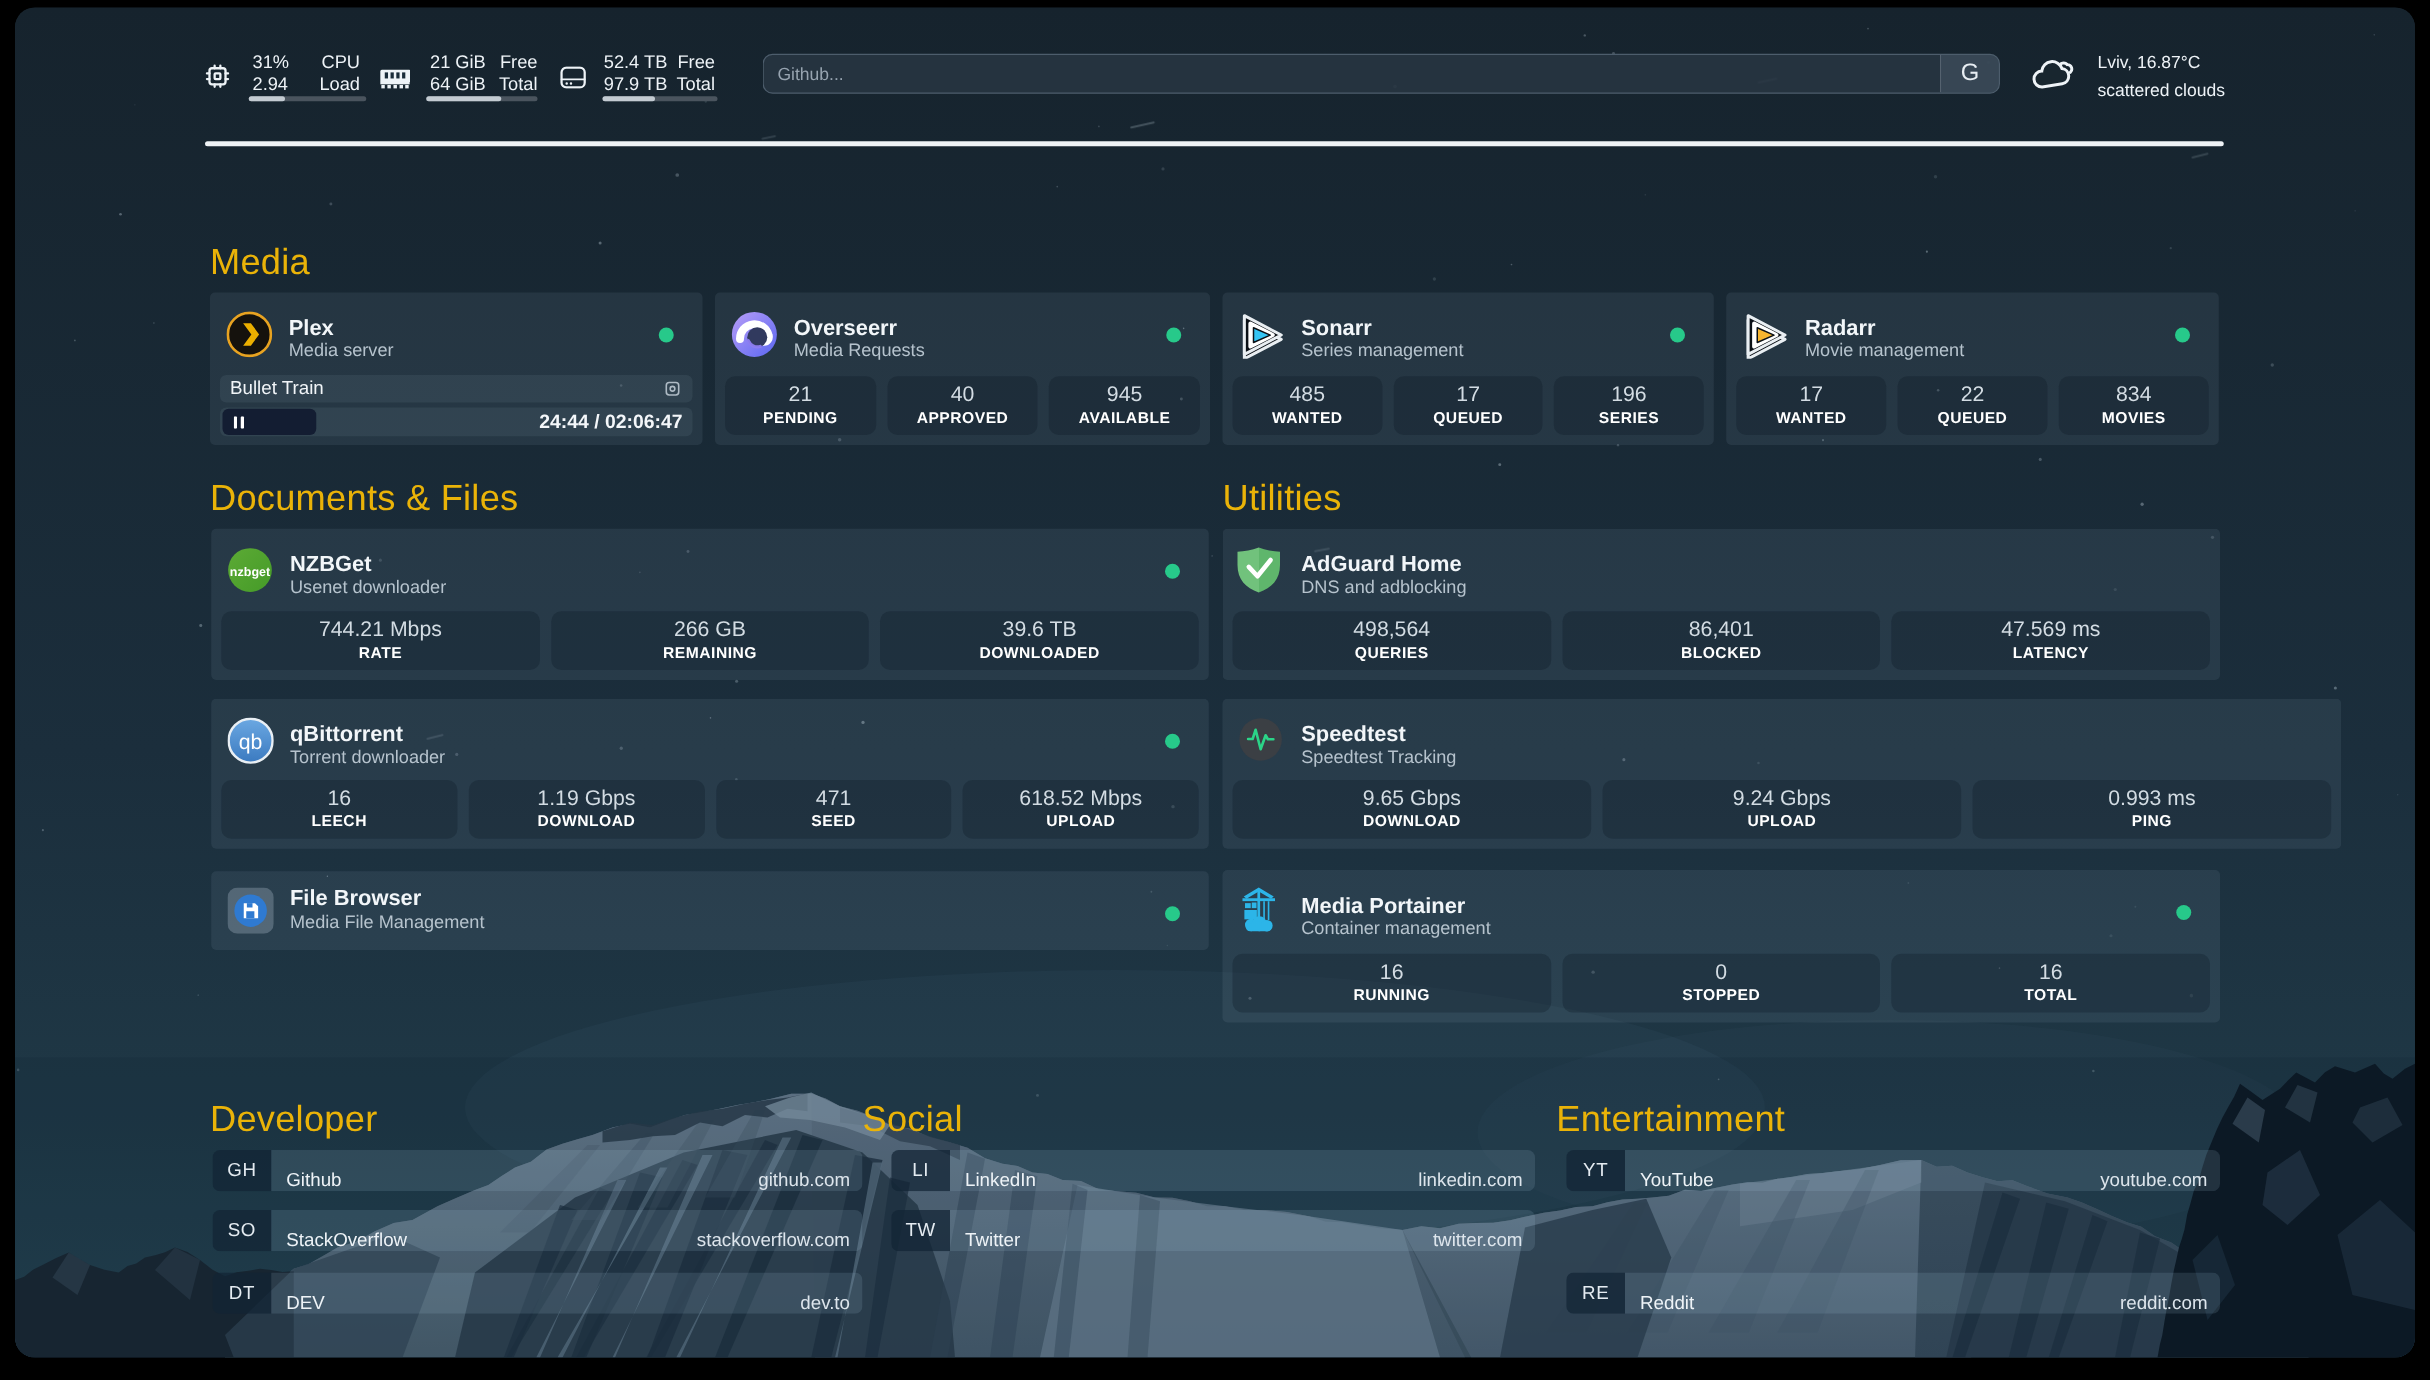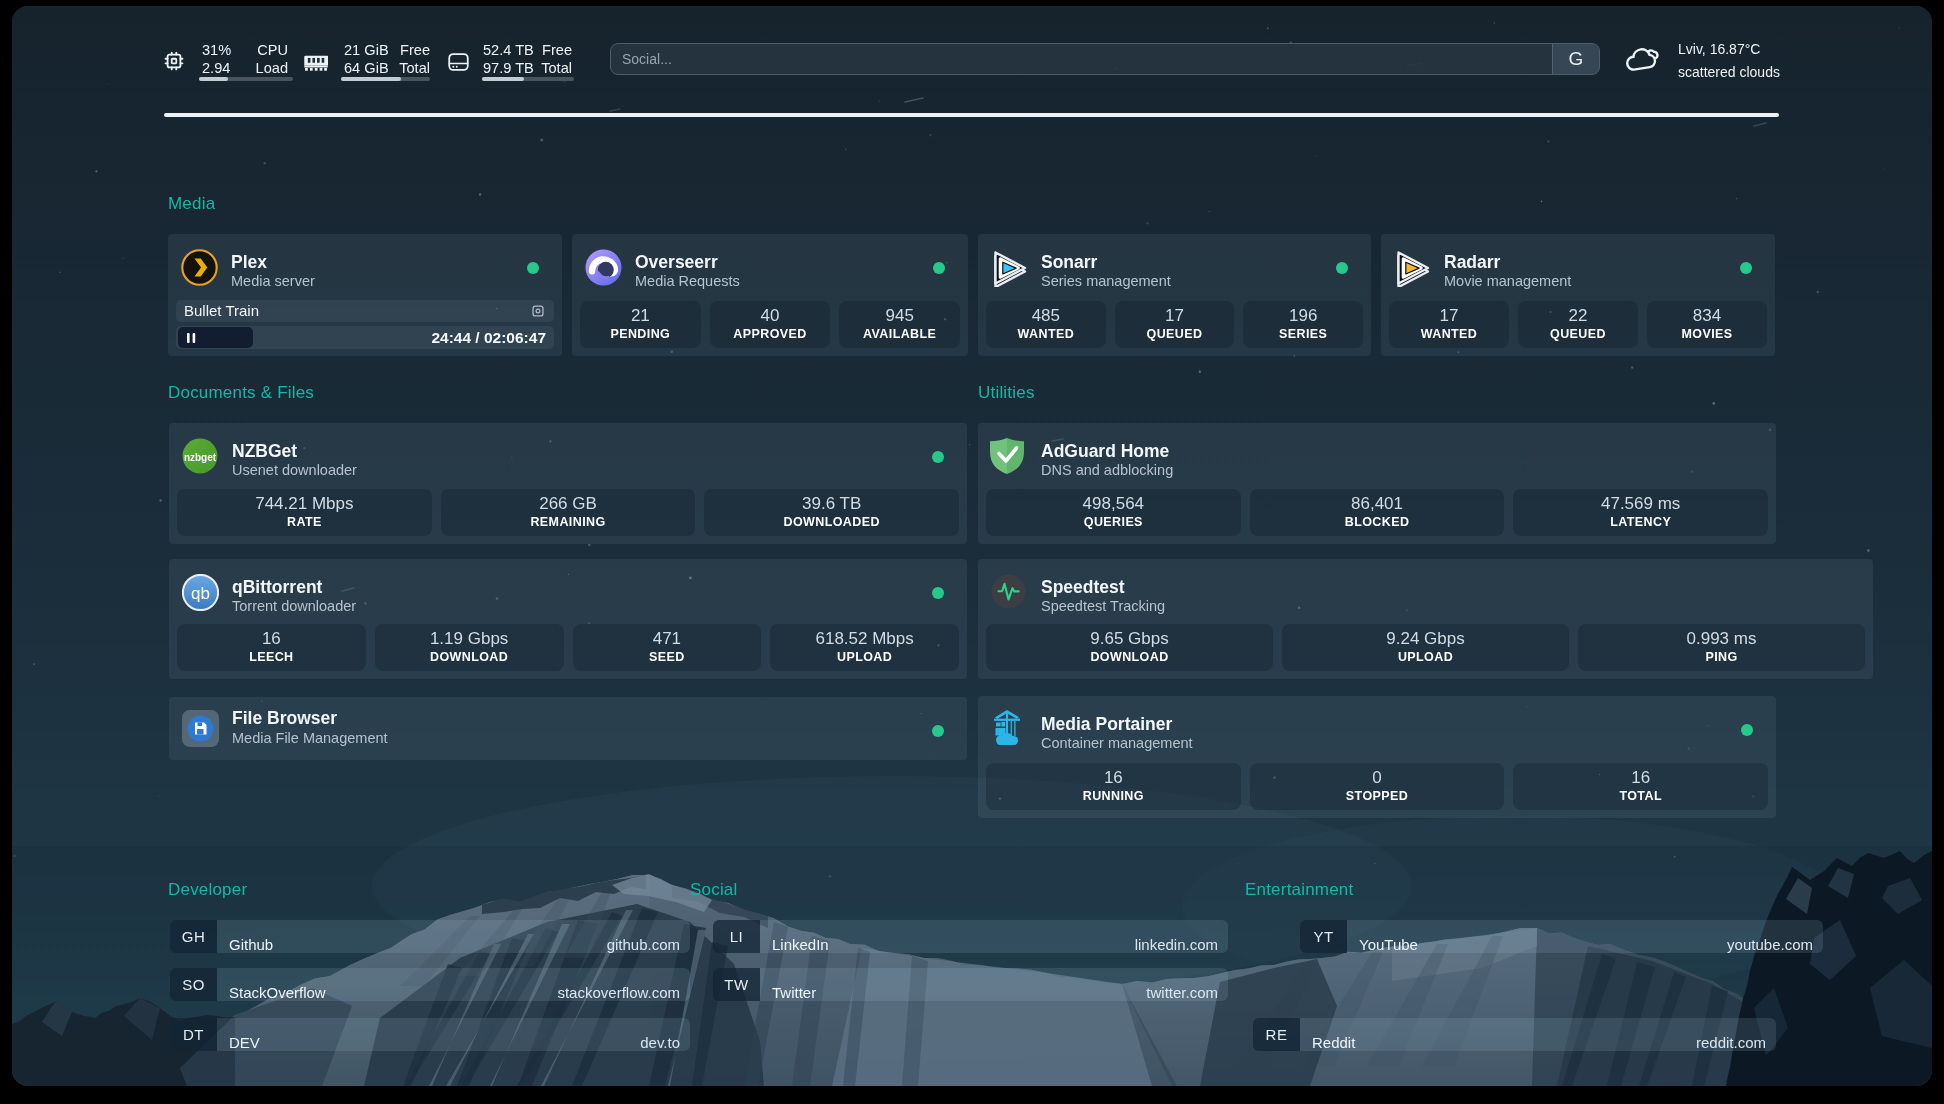--- a/index.html
+++ b/index.html
@@ -4,21 +4,21 @@
 <style>
 *{margin:0;padding:0;box-sizing:border-box}
 html,body{width:1944px;height:1104px;background:#000;font-family:"Liberation Sans",sans-serif;overflow:hidden}
 .screen{position:absolute;left:12px;top:6px;width:1920px;height:1080px;border-radius:16px;overflow:hidden;background:#16232d}
 .bg{position:absolute;left:0;top:0}
 .abs{position:absolute}
 .tt{position:absolute;font-size:14.6px;line-height:18px;color:#eef3f7;white-space:pre}
 .tt .r{display:block;text-align:right}
 .bar{position:absolute;height:4px;border-radius:2px;background:#4a545e}
 .bar i{display:block;height:4px;border-radius:2px;background:#c3cbd2}
-.h{position:absolute;font-size:17px;font-weight:500;color:#14b8a6;letter-spacing:.2px}
+.h{position:absolute;font-size:29px;font-weight:500;color:#eab308;letter-spacing:.2px}
 .card{position:absolute;background:rgba(186,214,235,0.085);border-radius:4px}
 .icon{position:absolute;left:13px;top:15px}
 .appt{position:absolute;left:63px;top:18px;font-size:17.5px;font-weight:600;color:#f2f6f9}
 .apps{position:absolute;left:63px;top:39px;font-size:14.5px;color:#b6c3cd}
 .dot{position:absolute;width:12px;height:12px;border-radius:50%;background:#27c98a;right:23px;top:28px}
 .stats{position:absolute;left:8px;right:8px;bottom:8px;height:47px;display:flex;gap:9px}
 .stat{flex:1;background:rgba(9,20,30,0.26);border-radius:8px;text-align:center;color:#d3dce3;padding-top:5px}
 .stat .v{font-size:17px;line-height:20px}
 .stat b{display:block;color:#fff;font-size:12.5px;letter-spacing:.4px;margin-top:1px}
 .bm{position:absolute;height:33px;border-radius:6px;overflow:hidden;display:flex;width:520px}
@@ -243,21 +243,21 @@
   <path d="M6 16h.01M10 16h.01" stroke-width="2.3"></path>
 </svg>
 <div class="tt" style="left:471px;top:35px">52.4 TB
 97.9 TB</div>
 <div class="tt" style="left:492px;top:35px;width:68px"><span class="r">Free</span><span class="r">Total</span></div>
 <div class="bar" style="left:470px;top:71px;width:92px">
       <i style="width:46%"></i>
     </div>
 
 <div class="abs" style="left:598px;top:37px;width:990px;height:32px;border:1px solid #4d5d6c;border-radius:8px;background:rgba(40,54,66,0.88)">
-  <div class="abs" style="left:11px;top:7px;font-size:14px;color:#97a4b0">Social...</div>
+  <div class="abs" style="left:11px;top:7px;font-size:14px;color:#97a4b0">Github...</div>
   <div class="abs" style="right:0;top:0;width:47px;height:30px;background:rgba(120,140,160,0.22);border-radius:0 7px 7px 0;border-left:1px solid #55626f;display:flex;align-items:center;justify-content:center;color:#e7edf2;font-size:19px">G</div>
 </div>
 
 <svg class="abs" style="left:1613px;top:38px" width="34" height="28" viewBox="0 0 27 22">
   <g fill="none" stroke="#eef3f7" stroke-width="1.9" stroke-linecap="round">
     <path d="M17.5 7.2a3.2 3.2 0 0 1 5.4-1.2 2.8 2.8 0 0 1 1.9 4.9"></path>
     <path d="M7 20.2a5.1 5.1 0 0 1-.3-10.2 6.6 6.6 0 0 1 12.8-1.5 4.9 4.9 0 0 1 .2 9.7z" fill="#18262f"></path>
   </g>
 </svg>
 <div class="tt" style="left:1666px;top:32px;font-size:14px;line-height:23px">Lviv, 16.87°C
@@ -563,21 +563,21 @@
 
 <div class="bm" style="left:701px;top:914px;width:515px">
       <div class="ab">LI</div>
       <div class="nm">LinkedIn<span class="url">linkedin.com</span></div>
     </div>
 <div class="bm" style="left:701px;top:962px;width:515px">
       <div class="ab">TW</div>
       <div class="nm">Twitter<span class="url">twitter.com</span></div>
     </div>
 
-<div class="bm" style="left:1288px;top:914px;width:523px">
+<div class="bm" style="left:1241px;top:914px;width:523px">
       <div class="ab">YT</div>
       <div class="nm">YouTube<span class="url">youtube.com</span></div>
     </div>
 <div class="bm" style="left:1241px;top:1012px;width:523px">
       <div class="ab">RE</div>
       <div class="nm">Reddit<span class="url">reddit.com</span></div>
     </div>
 
 </div>
 

